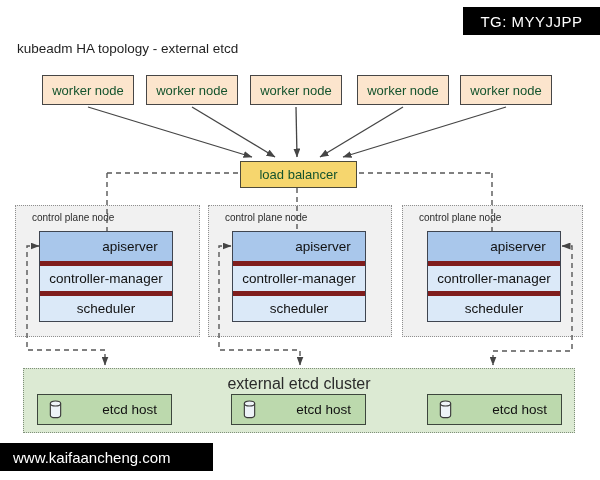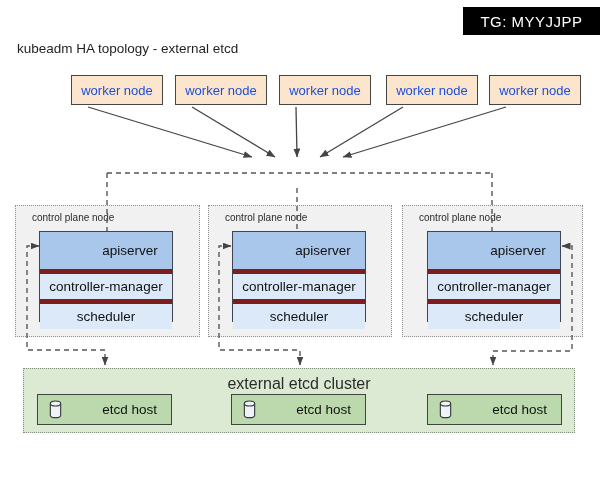--- a/index.html
+++ b/index.html
@@ -30,32 +30,32 @@
     background:#dcead3; border:1px dotted #7f8f7b; z-index:1;
   }
   .etcd-cluster-label { position:absolute; left:0; top:6px; width:100%; text-align:center; font-size:16px; color:#2b2b2b; }
 
   
   .wires { position:absolute; left:0; top:0; z-index:2; }
 
   
   .node {
     display:flex; align-items:center; justify-content:center;
-    font-size:13px; color:#1d4ed8; z-index:3;margin-left:29px;
+    font-size:13px; color:#14532d; z-index:3;
   }
   .worker { top:75px; width:92px; height:30px; background:#fce5cd; border:1px solid #464646; }
   .lb { left:240px; top:161px; width:117px; height:27px; background:#f6d66e; border:1px solid #4d4a3a; }
 
   .stack { top:231px; width:134px; height:91px; border:1px solid #3f4550; z-index:3; }
   .stack .row {
     box-sizing:border-box; height:30px; display:flex; align-items:center; justify-content:center;
     font-size:13.5px; color:#111; background:#dbe9f8;
   }
   .stack .row + .row { border-top:5px solid #7f1d1d; height:30px; }
-  .stack .row.api { background:#a9c7eb; height:37px;padding-left:48px; }
+  .stack .row.api { background:#a9c7eb; height:29px;padding-left:48px; }
 
   .etcd-host {
     top:394px; width:135px; height:31px; background:#bcd9ad; border:1px solid #3d463d;
     display:flex; align-items:center; z-index:3; font-size:13.5px; color:#111;
   }
   .etcd-host .db { margin-left:10px; flex:0 0 auto; display:flex; }
   .etcd-host .lbl { flex:1; text-align:right; margin-right:14px; }
 </style>
 </head>
 <body>
@@ -107,20 +107,21 @@
       <path d="M562,246 L572,246 L572,351 L493,351 L493,365" marker-start="url(#ah)" marker-end="url(#ah)"></path>
     </g>
   </svg>
 
   <div class="abs node worker" style="left:42px;">worker node</div>
   <div class="abs node worker" style="left:146px;">worker node</div>
   <div class="abs node worker" style="left:250px;">worker node</div>
   <div class="abs node worker" style="left:357px;">worker node</div>
   <div class="abs node worker" style="left:460px;">worker node</div>
 
+  <div class="abs node lb">load balancer</div>
 
   <div class="abs stack" style="left:39px;">
     <div class="row api">apiserver</div>
     <div class="row">controller-manager</div>
     <div class="row">scheduler</div>
   </div>
   <div class="abs stack" style="left:232px;">
     <div class="row api">apiserver</div>
     <div class="row">controller-manager</div>
     <div class="row">scheduler</div>
@@ -152,14 +153,15 @@
   <div class="abs etcd-host" style="left:427px;">
     <span class="db">
       <svg width="15" height="19" viewBox="0 0 16 20">
         <path d="M2.5,3.6 L2.5,16 A5.5,2.7 0 0 0 13.5,16 L13.5,3.6" fill="#eef3f8" stroke="#3a3a3a" stroke-width="1.2"></path>
         <ellipse cx="8" cy="3.6" rx="5.5" ry="2.7" fill="#eef3f8" stroke="#3a3a3a" stroke-width="1.2"></ellipse>
       </svg>
     </span>
     <span class="lbl">etcd host</span>
   </div>
 
+  <div class="abs dark-bar watermark">www.kaifaancheng.com</div>
 
 </div>
 
 </body></html>

